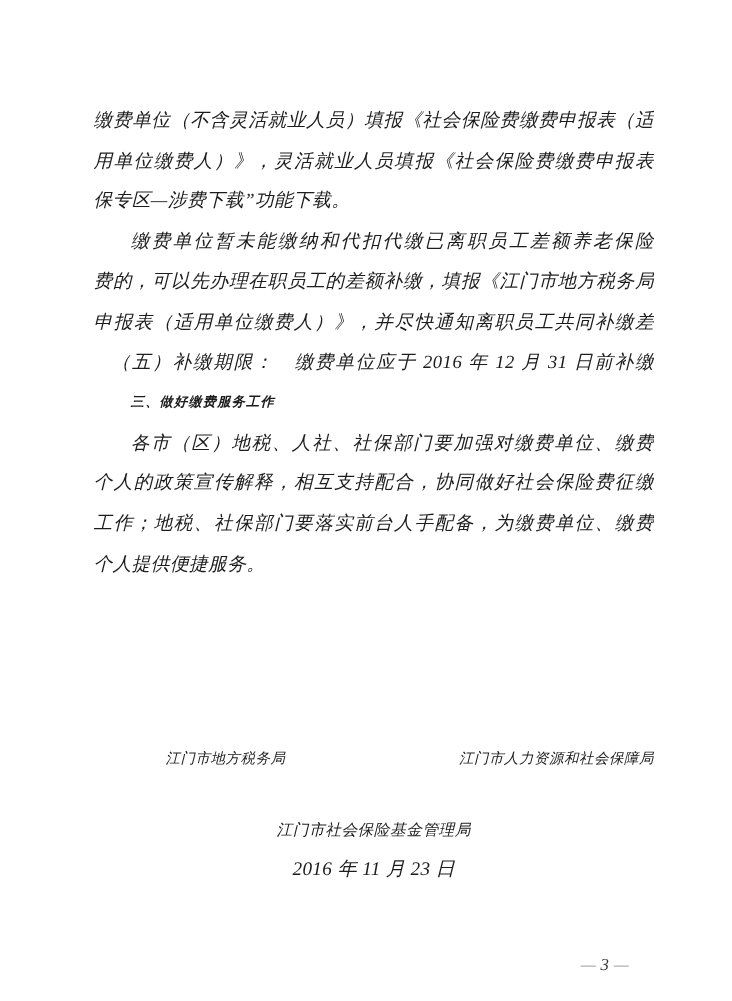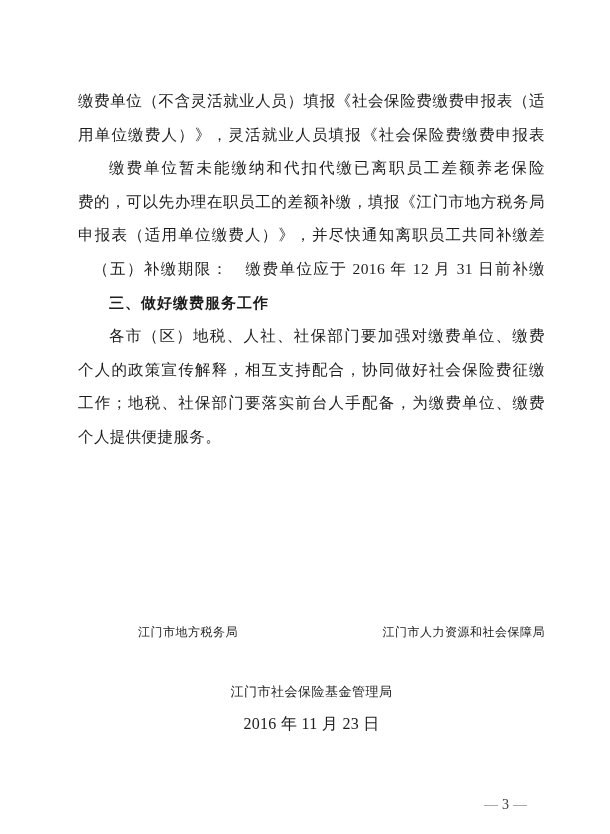--- a/index.html
+++ b/index.html
@@ -8,20 +8,21 @@
     background: #ffffff;
   }
   .page {
     position: relative;
     width: 610px;
     height: 834px;
     background: #ffffff;
     color: #1c1c1c;
     font-family: "Liberation Serif", serif;
     overflow: hidden;
+    font-style: italic;
   }
   .doc-body {
     position: absolute;
     left: 78px;
     top: 84px;
     width: 467px;
   }
   .line {
     font-size: 15.5px;
     line-height: 33.6px;
@@ -33,21 +34,21 @@
   .jf {
     text-align: justify;
     text-align-last: justify;
     text-justify: inter-character;
   }
   .ind2 { text-indent: 31px; }
   .ind1 { text-indent: 15px; }
   .heading {
     font-family: "Liberation Sans", sans-serif;
     font-weight: 700;
-    font-size: 15px;
+    font-size: 11px;
     letter-spacing: 1px;
   }
   .sig-row {
     position: absolute;
     top: 624px;
     left: 78px;
     width: 467px;
     height: 24px;
     font-size: 12px;
     letter-spacing: 0.5px;
@@ -100,20 +101,21 @@
   }
 </style>
 </head>
 <body>
 
 <div class="page">
 
   <div class="doc-body">
     <div class="line jf">缴费单位（不含灵活就业人员）填报《社会保险费缴费申报表（适</div>
     <div class="line jf">用单位缴费人）》，灵活就业人员填报《社会保险费缴费申报表（适</div>
+    <div class="line">保专区—涉费下载”功能下载。</div>
     <div class="line jf ind2">缴费单位暂未能缴纳和代扣代缴已离职员工差额养老保险</div>
     <div class="line jf">费的，可以先办理在职员工的差额补缴，填报《江门市地方税务局</div>
     <div class="line jf">申报表（适用单位缴费人）》，并尽快通知离职员工共同补缴差额。</div>
     <div class="line jf ind1">（五）补缴期限：　缴费单位应于 2016 年 12 月 31 日前补缴</div>
     <div class="line heading ind2">三、做好缴费服务工作</div>
     <div class="line jf ind2">各市（区）地税、人社、社保部门要加强对缴费单位、缴费</div>
     <div class="line jf">个人的政策宣传解释，相互支持配合，协同做好社会保险费征缴</div>
     <div class="line jf">工作；地税、社保部门要落实前台人手配备，为缴费单位、缴费</div>
     <div class="line">个人提供便捷服务。</div>
   </div>

